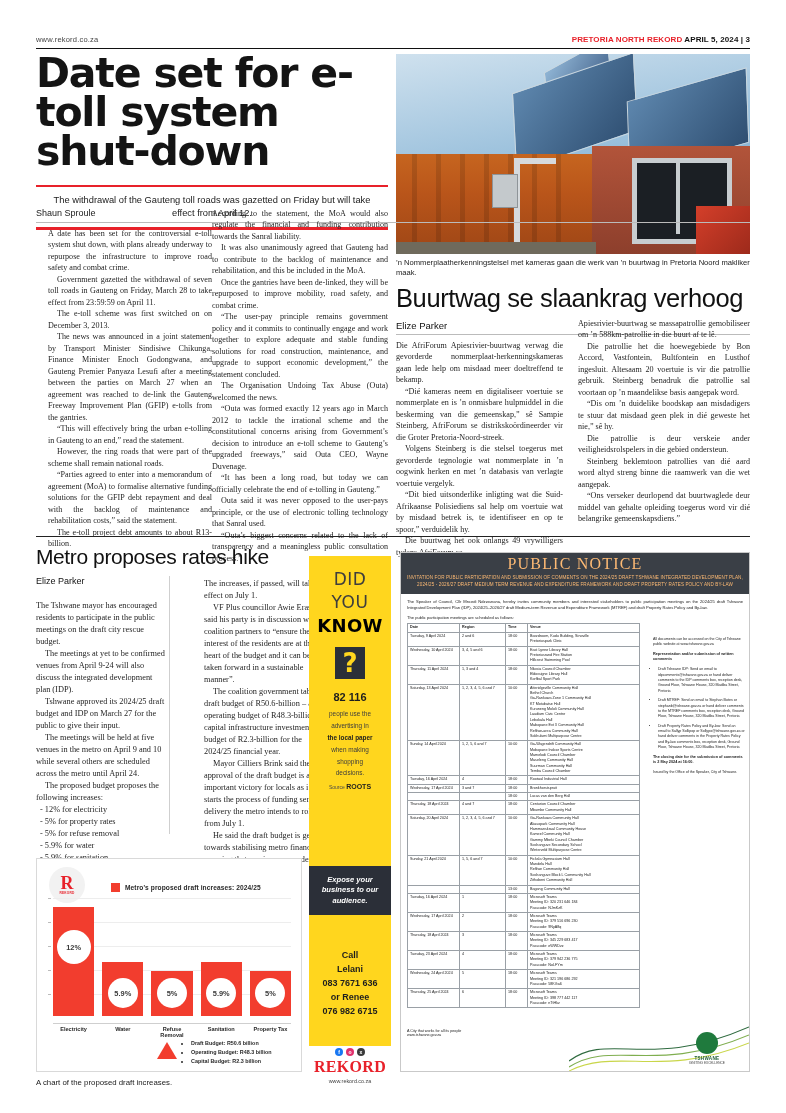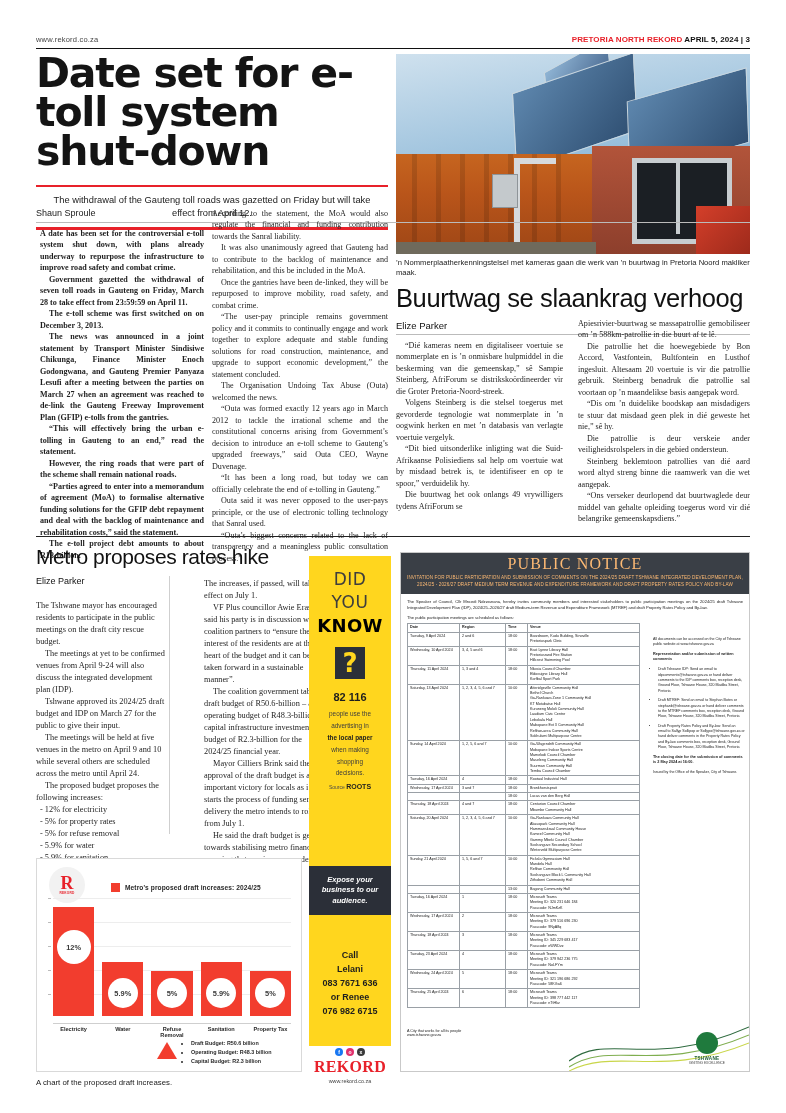--- a/index.html
+++ b/index.html
@@ -248,21 +248,21 @@
       <div class="conduit2"></div>
       <div class="boxgrey"></div>
       <div class="ground"></div>
     </div>
   </div>
   <div class="caption">’n Nommerplaatherkenningstelsel met kameras gaan die werk van ’n buurtwag in Pretoria Noord makliker maak.</div>
 
   <div style="position:absolute;left:36px;top:208px;font-size:9px;">Shaun Sproule</div>
   <div style="position:absolute;left:36px;top:222px;width:714px;height:.7px;background:#bbb;"></div>
 
-  <div class="serif-body" id="leadc1" style="position:absolute;left:40px;top:228px;width:164px;font-weight:bold;">
+  <div class="serif-body" id="leadc1" style="position:absolute;left:48px;top:228px;width:164px;">
       <p class="">A date has been set for the controversial e-toll system shut down, with plans already underway to repurpose the infrastructure to improve road safety and combat crime.</p>
       <p class="ind">Government gazetted the withdrawal of seven toll roads in Gauteng on Friday, March 28 to take effect from 23:59:59 on April 11.</p>
       <p class="ind">The e-toll scheme was first switched on on December 3, 2013.</p>
       <p class="ind">The news was announced in a joint statement by Transport Minister Sindisiwe Chikunga, Finance Minister Enoch Godongwana, and Gauteng Premier Panyaza Lesufi after a meeting between the parties on March 27 when an agreement was reached to de-link the Gauteng Freeway Improvement Plan (GFIP) e-tolls from the gantries.</p>
       <p class="ind">“This will effectively bring the urban e-tolling in Gauteng to an end,” read the statement.</p>
       <p class="ind">However, the ring roads that were part of the scheme shall remain national roads.</p>
       <p class="ind">“Parties agreed to enter into a memorandum of agreement (MoA) to formalise alternative funding solutions for the GFIP debt repayment and deal with the backlog of maintenance and rehabilitation costs,” said the statement.</p>
       <p class="ind">The e-toll project debt amounts to about R13-billion.</p>
     </div>
   <div class="serif-body" id="leadc2" style="position:absolute;left:212px;top:208px;width:176px;">
@@ -274,20 +274,21 @@
       <p class="ind">“Outa was formed exactly 12 years ago in March 2012 to tackle the irrational scheme and the constitutional concerns arising from Government’s decision to introduce an e-toll scheme to Gauteng’s upgraded freeways,” said Outa CEO, Wayne Duvenage.</p>
       <p class="ind">“It has been a long road, but today we can officially celebrate the end of e-tolling in Gauteng.”</p>
       <p class="ind">Outa said it was never opposed to the user-pays principle, or the use of electronic tolling technology that Sanral used.</p>
       <p class="ind">“Outa’s biggest concerns related to the lack of transparency and a meaningless public consultation process.”</p>
     </div>
 
   <div class="afr-head">Buurtwag se slaankrag verhoog</div>
   <div class="afr-byline">Elize Parker</div>
   <div class="afr-rule"></div>
   <div class="serif-body afr-col1" id="afrc1">
+      <p class="">Die AfriForum Apiesrivier-buurtwag verwag die gevorderde nommerplaat-herkenningskameras gaan lede help om misdaad meer doeltreffend te bekamp.</p>
       <p class="ind">“Dié kameras neem en digitaliseer voertuie se nommerplate en is ’n onmisbare hulpmiddel in die beskerming van die gemeenskap,” sê Sampie Steinberg, AfriForum se distrikskoördineerder vir die Groter Pretoria-Noord-streek.</p>
       <p class="ind">Volgens Steinberg is die stelsel toegerus met gevorderde tegnologie wat nommerplate in ’n oogwink herken en met ’n databasis van verlagte voertuie vergelyk.</p>
       <p class="ind">“Dit bied uitsonderlike inligting wat die Suid-Afrikaanse Polisiediens sal help om voertuie wat by misdaad betrek is, te identifiseer en op te spoor,” verduidelik hy.</p>
       <p class="ind">Die buurtwag het ook onlangs 49 vrywilligers tydens AfriForum se</p>
     </div>
   <div class="serif-body afr-col2" id="afrc2">
       <p class="">Apiesrivier-buurtwag se massapatrollie gemobiliseer om ’n 588km-patrollie in die buurt af te lê.</p>
       <p class="ind">Die patrollie het die hoewegebiede by Bon Accord, Vastfontein, Bultfontein en Lusthof ingesluit. Altesaam 20 voertuie is vir die patrollie gebruik. Steinberg benadruk die patrollie sal voortaan op ’n maandelikse basis aangepak word.</p>
       <p class="ind">“Dis om ’n duidelike boodskap aan misdadigers te stuur dat misdaad geen plek in dié geweste het nie,” sê hy.</p>
       <p class="ind">Die patrollie is deur verskeie ander veiligheidsrolspelers in die gebied ondersteun.</p>

